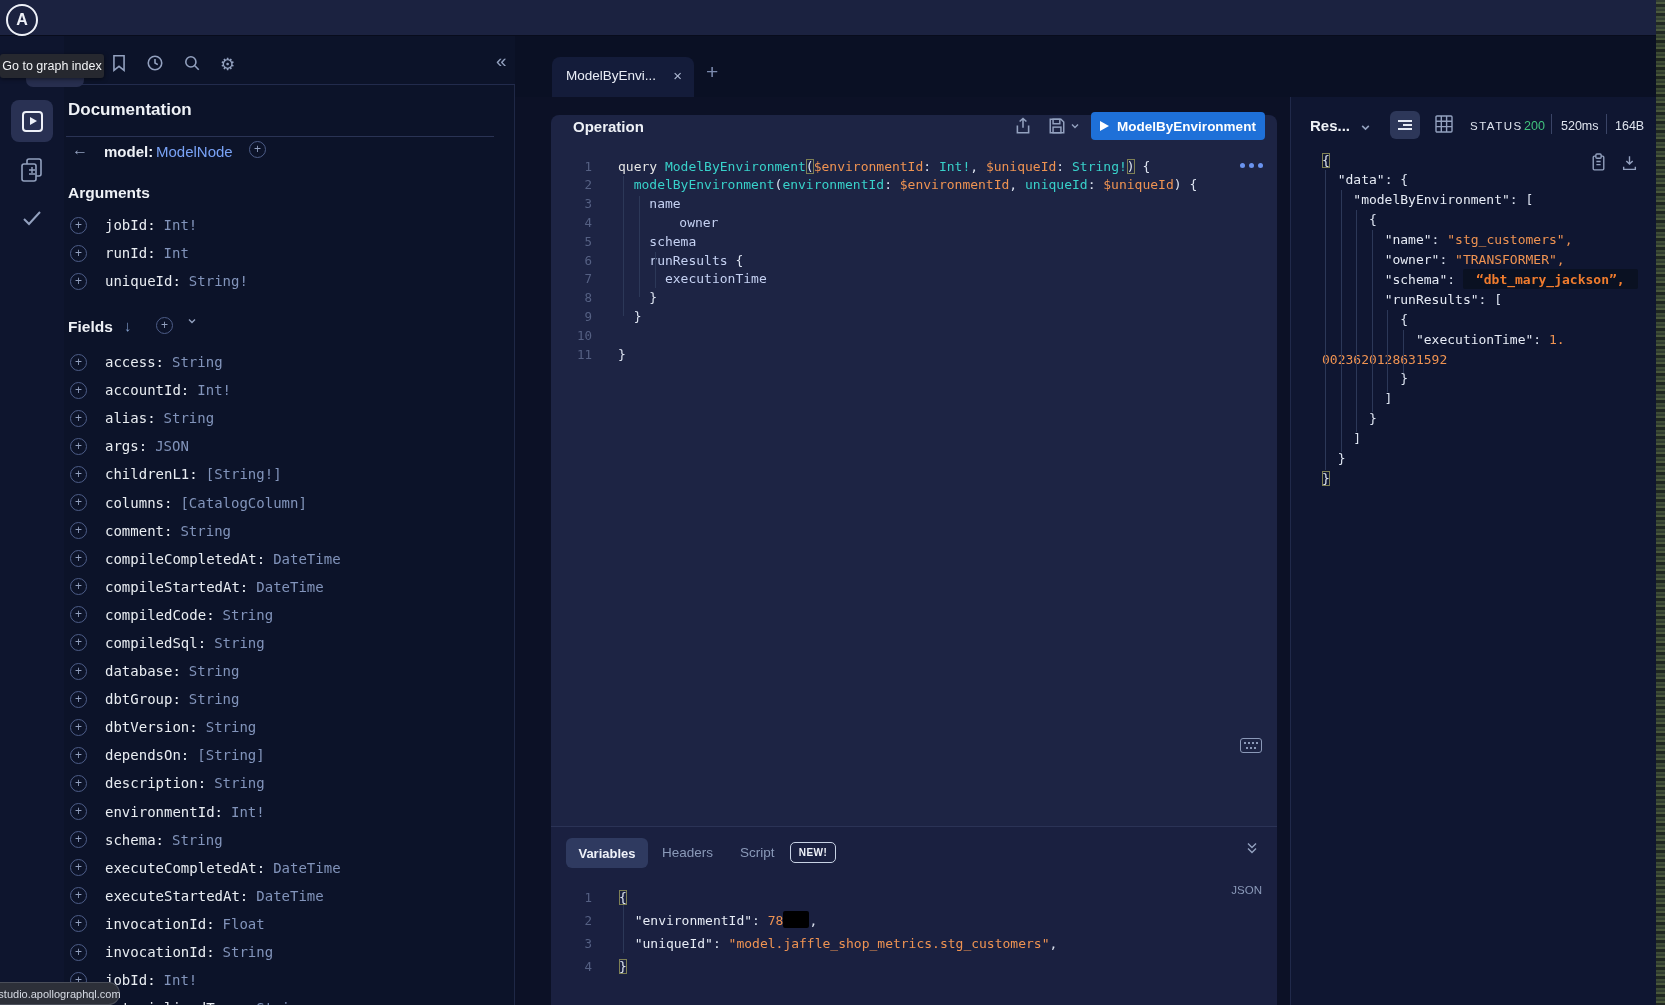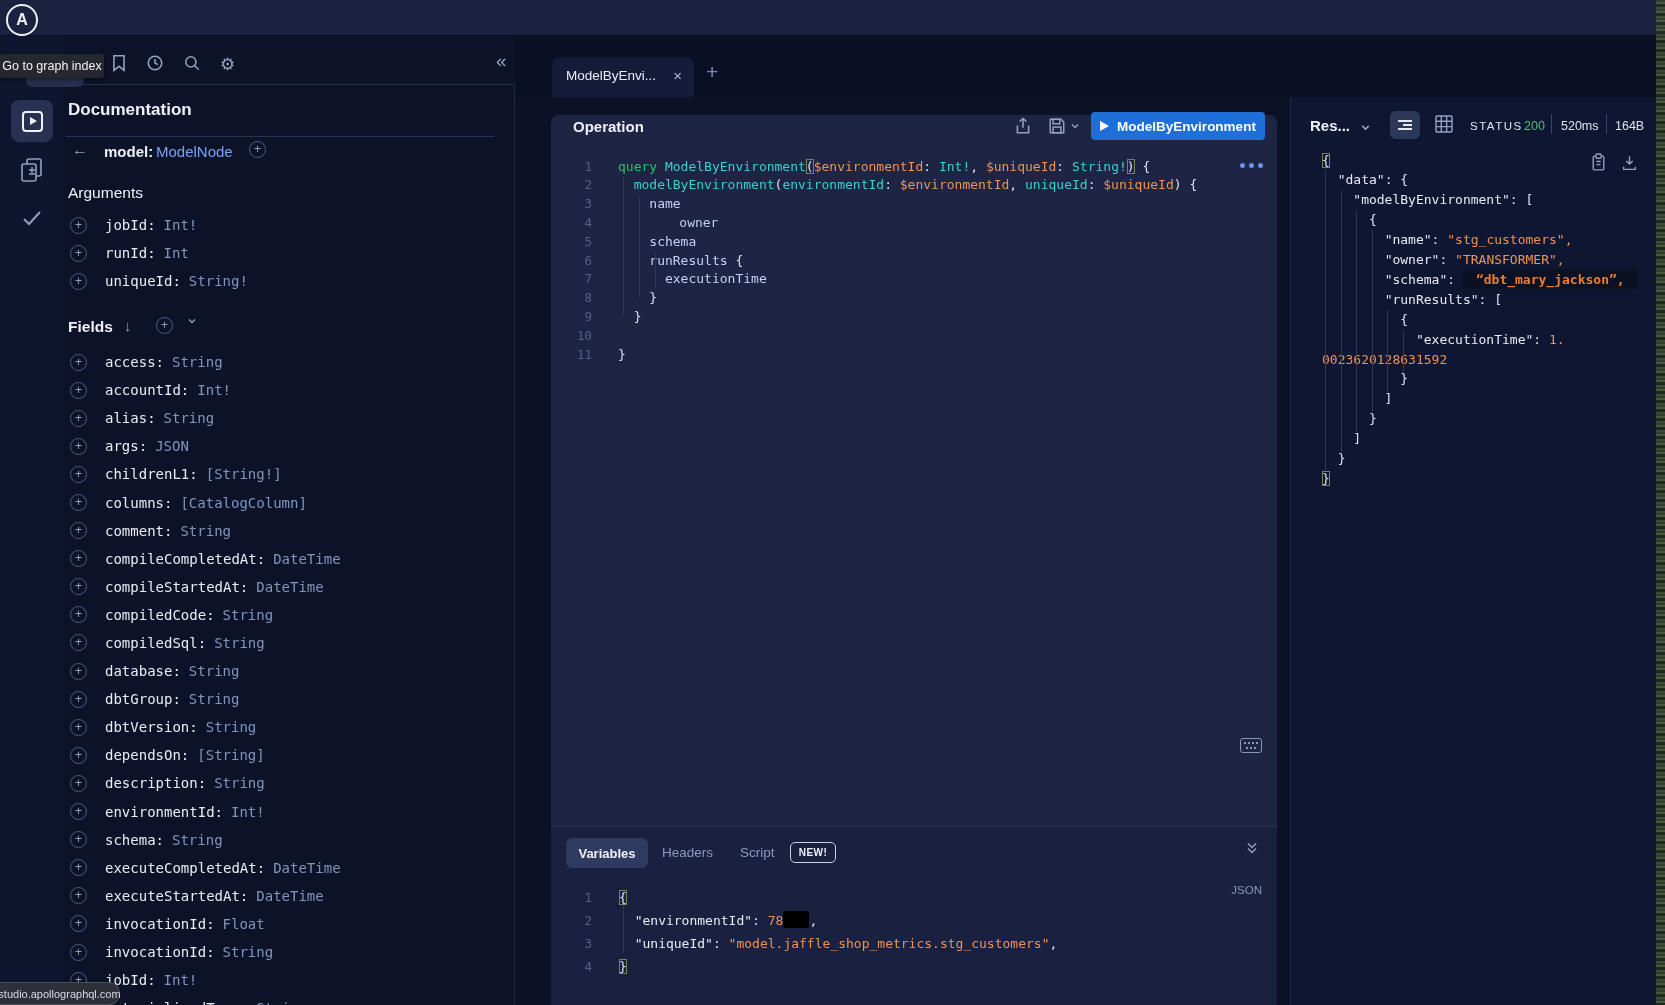--- a/index.html
+++ b/index.html
@@ -42,21 +42,21 @@
 #tooltip-sliver{position:absolute;left:26px;top:78px;width:58px;height:9px;background:#272e4e;border-radius:0 0 7px 7px;z-index:5}
 
 #doc-panel{position:absolute;left:64px;top:85px;width:451px;height:920px;background:#0c1329;border-right:1px solid #1f2846}
 #doc-title{position:absolute;left:68px;top:100px;font-size:17px;font-weight:bold;color:#eef1f6}
 #doc-divider{position:absolute;left:66px;top:136px;width:428px;height:1px;background:#2a3354}
 #bc-back{position:absolute;left:72px;top:141px;font-size:16px;color:#93a1bf}
 #bc-field{position:absolute;left:104px;top:143px;font-size:15px;font-weight:bold;color:#eef1f6}
 #bc-type{position:absolute;left:156px;top:143px;font-size:15px;color:#79a2f6}
 .cplus{width:17px;height:17px;border:1px solid #4d5d88;border-radius:50%;color:#93a1bf;font-size:12px;line-height:15px;text-align:center;flex:none}
 #bc-plus{position:absolute;left:249px;top:141px}
-#args-title{position:absolute;left:68px;top:184px;font-size:15.5px;font-weight:normal;color:#eef1f6}
+#args-title{position:absolute;left:68px;top:184px;font-size:15.5px;font-weight:bold;color:#eef1f6}
 #args-list{position:absolute;left:64px;top:211px;width:451px}
 #fields-title{position:absolute;left:68px;top:318px;font-size:15.5px;font-weight:bold;color:#eef1f6}
 #fields-sort{position:absolute;left:124px;top:317px;font-size:15px;color:#7f9ac8}
 #fields-plus{position:absolute;left:156px;top:317px}
 #fields-chevron{position:absolute;left:187px;top:316px;width:10px;height:10px;color:#93a1bf}
 #fields-list{position:absolute;left:64px;top:348px;width:451px}
 .doc-row{display:flex;align-items:center;height:28.1px;padding-left:6px}
 .doc-row .cplus{margin-right:18px}
 .fname{font-family:"DejaVu Sans Mono",monospace;font-size:14px;color:#e9edf2}
 .ftype{font-family:"DejaVu Sans Mono",monospace;font-size:14px;color:#8294bb;margin-left:8px}
@@ -69,21 +69,21 @@
 #run-label{color:#fff;font-weight:bold;font-size:13.5px}
 #run-play{width:0;height:0;border-left:9px solid #fff;border-top:5.5px solid transparent;border-bottom:5.5px solid transparent}
 #op-menu{position:absolute;left:1240px;top:163px;display:flex;gap:4px}
 #op-menu i{width:5px;height:5px;border-radius:50%;background:#6a93ee}
 #kbd-icon{position:absolute;left:1240px;top:738px;width:22px;height:15px;border:1px solid #8b99b8;border-radius:3px}
 #kbd-icon i{position:absolute;left:3px;top:3px;width:2px;height:2px;background:#8b99b8;box-shadow:4px 0 #8b99b8,8px 0 #8b99b8,12px 0 #8b99b8,2px 5px #8b99b8,6px 5px #8b99b8,10px 5px #8b99b8}
 
 .cl{position:absolute;left:0;width:1660px;height:19px;line-height:19px;font-family:"DejaVu Sans Mono",monospace;font-size:13px}
 .gut{position:absolute;left:556px;width:36px;text-align:right;color:#556083;font-size:12.5px}
 .ct{position:absolute;white-space:pre}
-.sg-pl{color:#dce3f0}.sg-kw{color:#22c55e}.sg-fn{color:#38d1ca}.sg-vr{color:#ef9352}
+.sg-pl{color:#dce3f0}.sg-kw{color:#e5e5e5}.sg-fn{color:#38d1ca}.sg-vr{color:#ef9352}
 .sg-ty{color:#38d1ca}.sg-fd{color:#c5d1f2}.sg-key{color:#e6ebf5}.sg-str{color:#ef9352}.sg-num{color:#ef9352}
 .sg-bx{color:#dce3f0;box-shadow:inset 0 0 0 1px #7e8055}
 .sg-hl{background:#0a1122;color:#f07c2e;font-weight:bold;padding:2.5px 13px;border-radius:2px}
 .redact{display:inline-block;width:26px;height:17px;background:#000;border-radius:2px;vertical-align:-3px}
 .guide{position:absolute;width:1px;background:#2c3858}
 
 #vars-section{position:absolute;left:551px;top:826px;width:726px;height:179px;background:#1a2040;border-top:1px solid #2b3356}
 #tab-variables{position:absolute;left:566px;top:838px;width:82px;height:30px;background:#2f3a60;border-radius:6px;color:#eef1f8;font-size:13px;font-weight:bold;display:flex;align-items:center;justify-content:center}
 #tab-headers{position:absolute;left:662px;top:845px;font-size:13.5px;color:#8a99b8}
 #tab-script{position:absolute;left:740px;top:845px;font-size:13.5px;color:#8a99b8}

